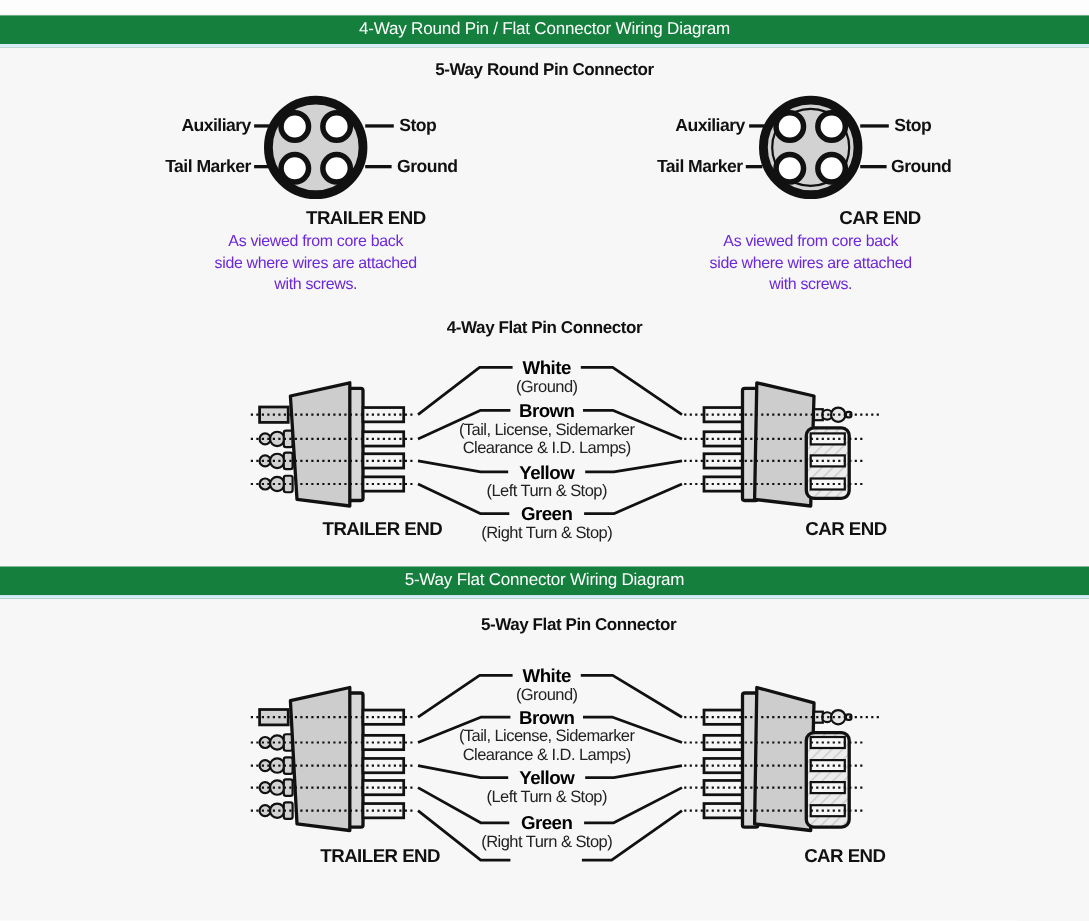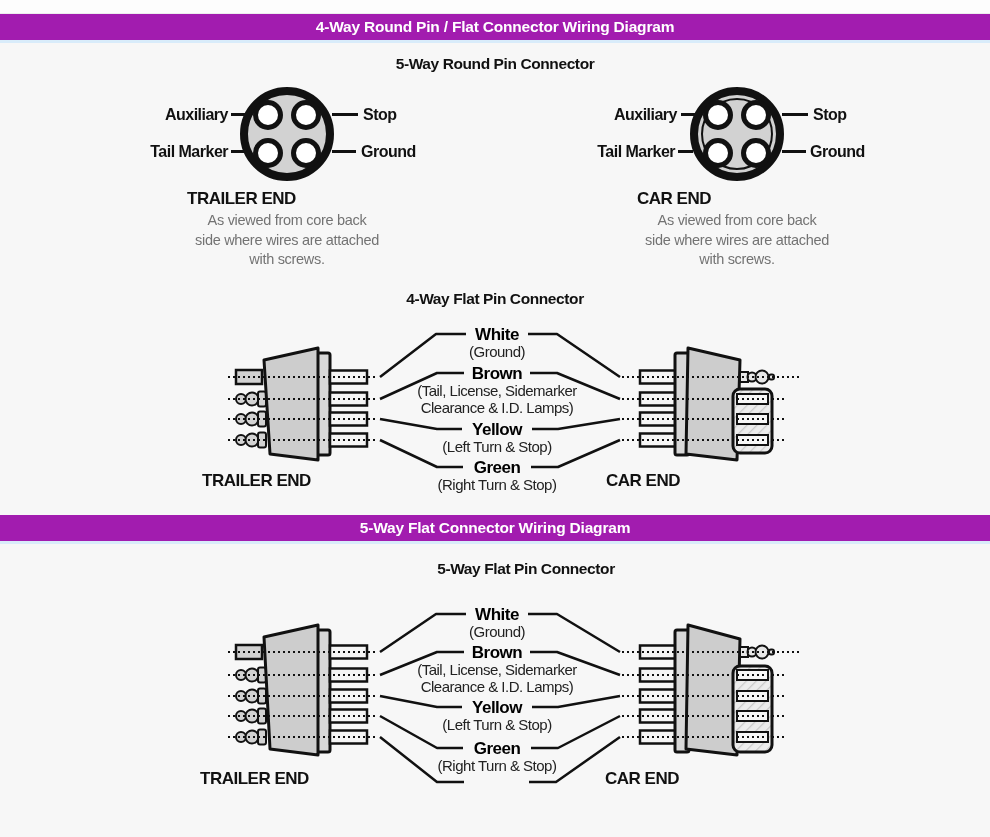--- a/index.html
+++ b/index.html
@@ -6,34 +6,34 @@
   #page{
     position:relative;width:990px;height:837px;overflow:hidden;
     background:#f7f7f7;
     font-family:"Liberation Sans", sans-serif;
     color:#111;
   }
   .abs{position:absolute;}
   .top-strip{left:0;top:0;width:990px;height:13px;background:#fdfdfd;border-bottom:1px solid #ededed;}
   .banner{
     left:0;width:990px;height:26px;line-height:26px;
-    background:#a21caf;color:#ffffff;font-weight:bold;font-size:15.5px;
+    background:#15803d;color:#ffffff;font-weight:normal;font-size:15.5px;
     text-align:center;letter-spacing:-0.2px;
     border-bottom:3px solid #d9ecfa;
   }
   .heading{
     left:0;width:990px;text-align:center;
     font-weight:bold;font-size:15.5px;color:#111;letter-spacing:-0.4px;
   }
   .caption{
     font-weight:bold;font-size:17px;color:#111;letter-spacing:-0.5px;
-    text-align:left;white-space:nowrap;
+    text-align:right;white-space:nowrap;
   }
   .note{
-    font-size:14.5px;line-height:19.5px;color:#737373;text-align:center;letter-spacing:-0.3px;
+    font-size:14.5px;line-height:19.5px;color:#6d28d9;text-align:center;letter-spacing:-0.3px;
   }
   .pin-label{
     font-weight:bold;font-size:16px;color:#111;letter-spacing:-0.5px;white-space:nowrap;line-height:16px;
   }
   .lineseg{background:#111;height:3px;}
   .round-shell{
     width:94px;height:94px;box-sizing:border-box;
     border:8px solid #111;border-radius:50%;background:#d2d2d2;
   }
   .round-inner-ring{

